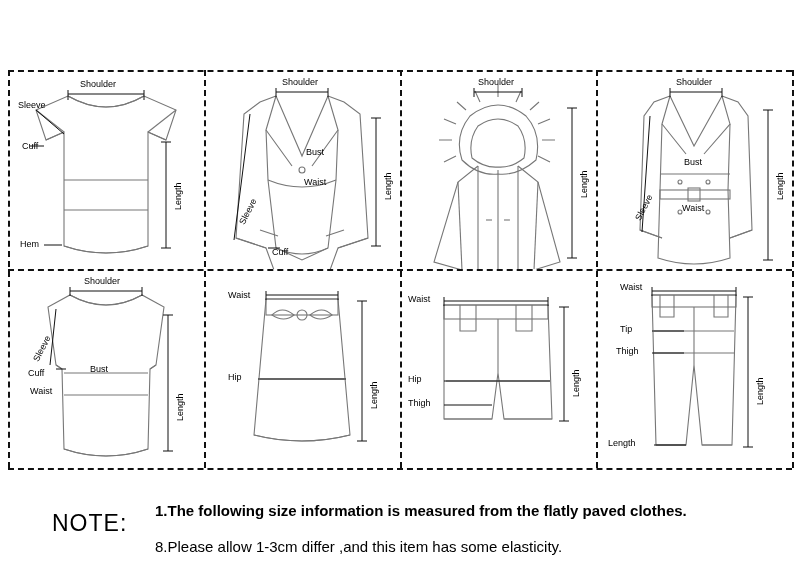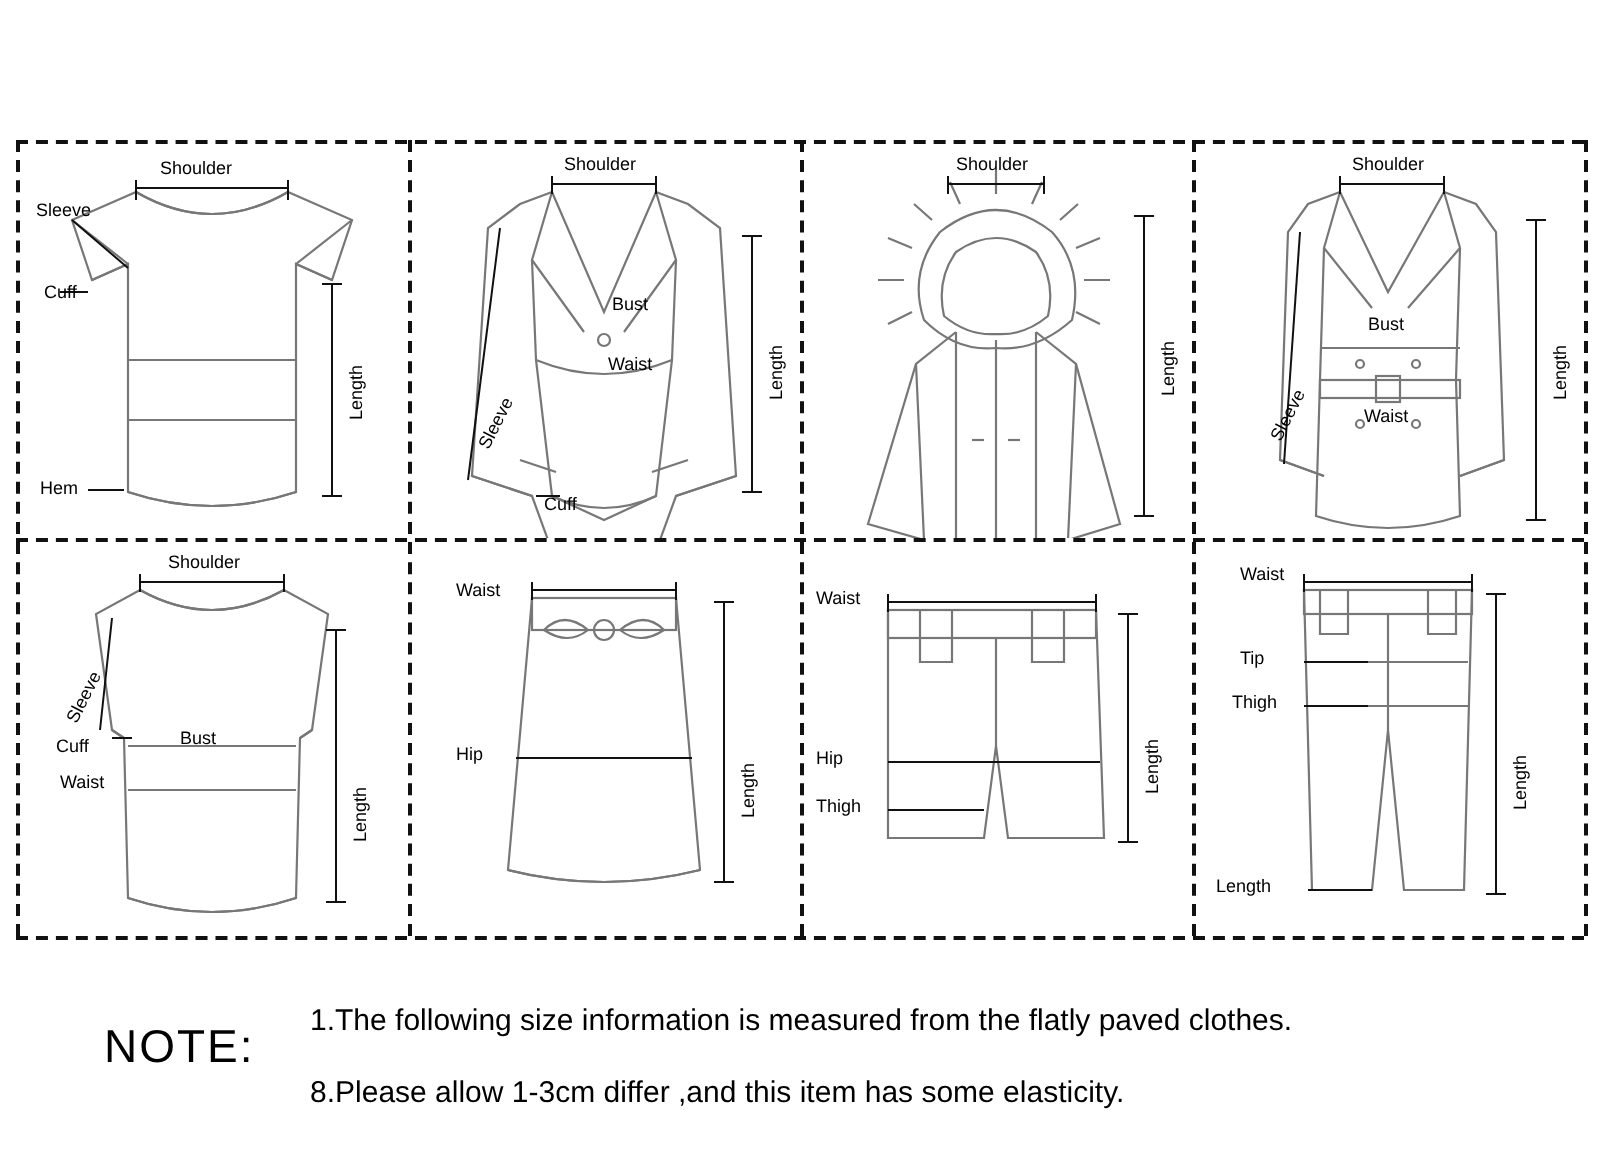--- a/index.html
+++ b/index.html
@@ -81,20 +81,21 @@
     top: 12px;
     font-size: 23px;
     letter-spacing: 1px;
     margin-top: 18px;
   }
   .note-line1 {
     position: absolute;
     left: 155px;
     top: 22px;
     font-size: 15px;
+    font-weight: bold;
   }
   .note-line2 {
     position: absolute;
     left: 155px;
     top: 58px;
     font-size: 15px;
   }
   .garment line, .garment path, .garment polyline, .garment polygon, .garment circle, .garment ellipse {
     vector-effect: non-scaling-stroke;
   }

